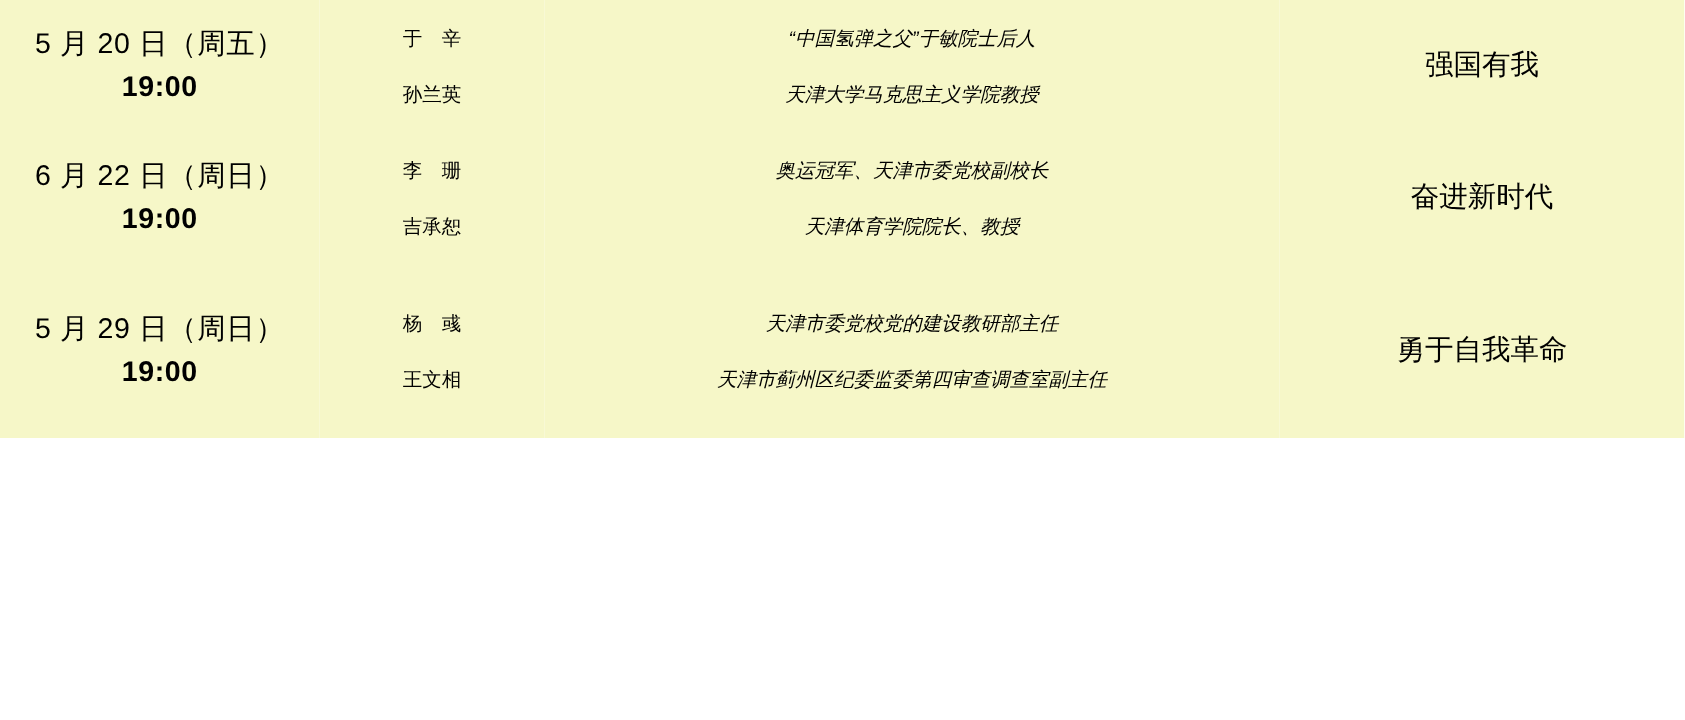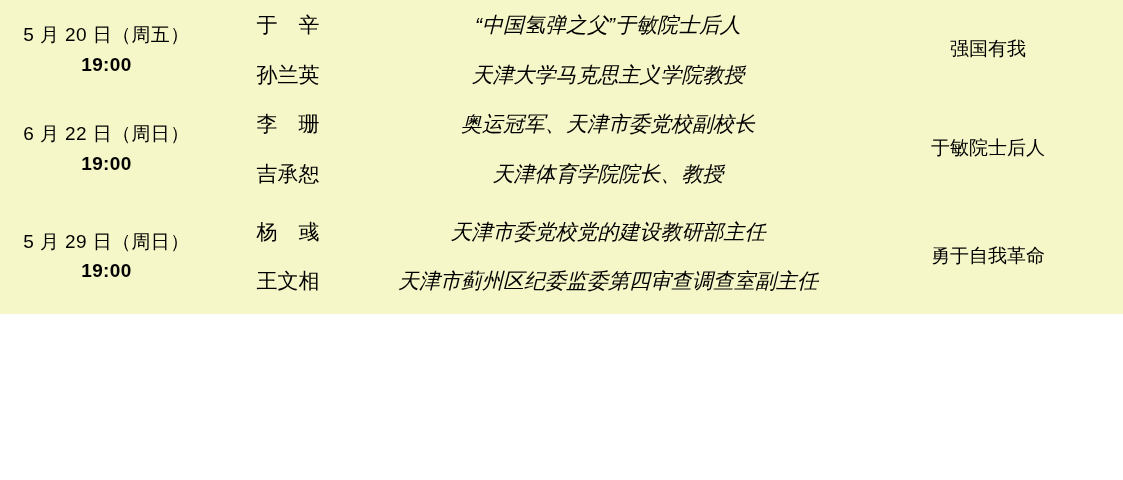--- a/index.html
+++ b/index.html
@@ -37,21 +37,21 @@
     line-height: 1.55;
     letter-spacing: 0.4px;
     margin-left: 29px;
   }
   .date-line2 {
     display: block;
     font-weight: bold;
   }
   .speaker-cell,
   .title-cell {
-    font-size: 21px;
+    font-size: 13px;
     line-height: 1.5;
   }
   .speaker-line,
   .title-line {
     display: block;
     padding: 9px 0;
     white-space: nowrap;
   }
   .title-line {
     white-space: normal;
@@ -94,21 +94,21 @@
         <span class="date-line2">19:00</span>
       </td>
       <td class="col-speaker speaker-cell">
         <span class="speaker-line">李　珊</span>
         <span class="speaker-line">吉承恕</span>
       </td>
       <td class="col-title title-cell">
         <span class="title-line">奥运冠军、天津市委党校副校长</span>
         <span class="title-line">天津体育学院院长、教授</span>
       </td>
-      <td class="col-theme theme-cell">于敏院士后人</td>
+      <td class="col-theme theme-cell">奋进新时代</td>
     </tr>
 
 
     <tr class="row-light r5">
       <td class="col-date date-cell">
         <span>5 月 29 日（周日）</span>
         <span class="date-line2">19:00</span>
       </td>
       <td class="col-speaker speaker-cell">
         <span class="speaker-line">杨　彧</span>

